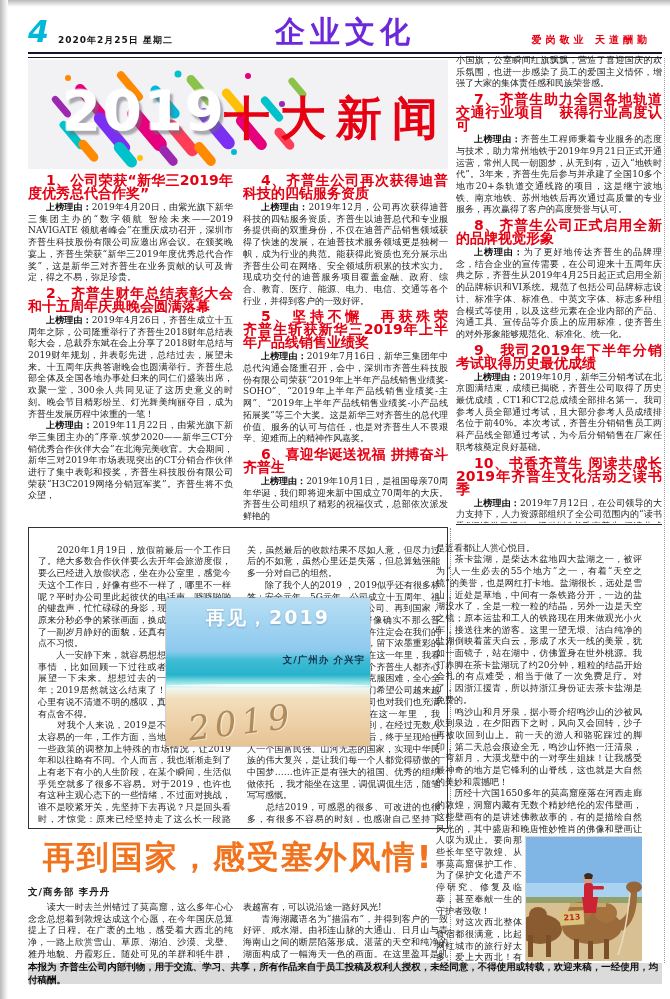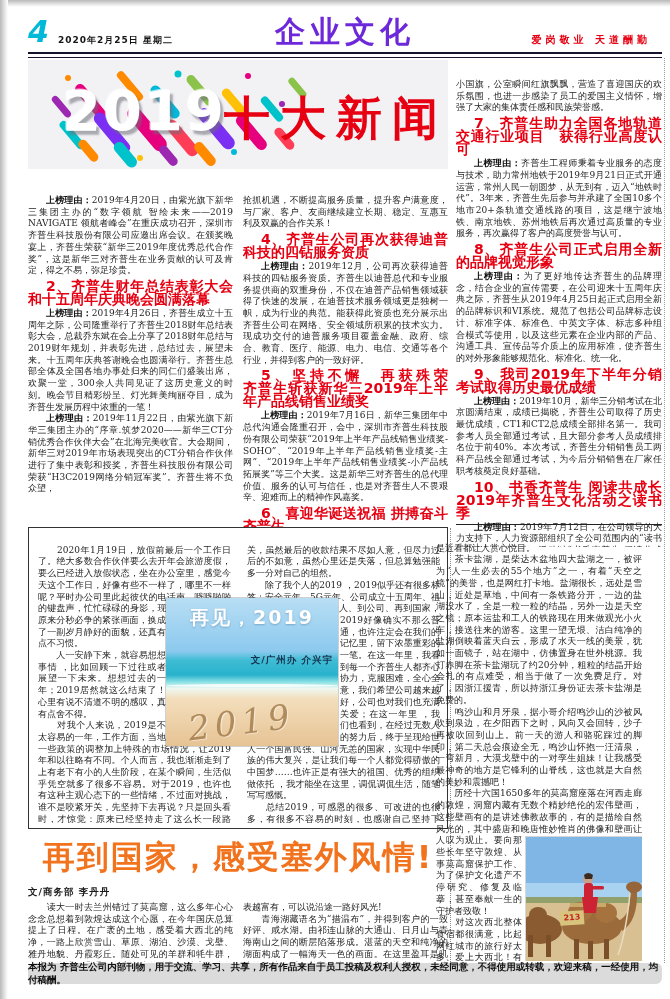--- a/index.html
+++ b/index.html
@@ -22,21 +22,21 @@
 
   
   .banner{position:absolute;left:28px;top:60px;width:420px;height:109px;background:#f2f1f4;overflow:hidden;}
   .banner svg{position:absolute;left:0;top:0;}
   .banner-year{position:absolute;left:34px;top:18px;font:900 56px "DejaVu Sans",sans-serif;color:#fff;
        text-shadow:3px 4px 2px rgba(110,110,120,.55), -1px -1px 0 rgba(255,255,255,.6);letter-spacing:2px;}
   .banner-title{position:absolute;left:196px;top:28px;font:900 46px "DejaVu Sans",sans-serif;color:#e60012;
        letter-spacing:10px;white-space:nowrap;}
 
   
-  .ncol{position:absolute;width:205px;font-size:9px;line-height:11.7px;text-align:justify;overflow:hidden;color:#242424;margin-top:24px;}
+  .ncol{position:absolute;width:205px;font-size:9px;line-height:11.7px;text-align:justify;overflow:hidden;color:#242424;}
   #ncol1{left:28px;top:171px;height:354px;}
   #ncol2{left:243px;top:171px;width:205px;height:354px;}
   #ncol3{left:456px;top:55px;width:206px;height:468px;}
   .art-h{color:#e60012;font-weight:bold;font-family:"DejaVu Sans",sans-serif;font-size:14px;line-height:13px;
        text-indent:18px;margin:3px 0 2px;text-align:justify;}
   .art-b{margin:0;text-indent:18px;white-space:pre-line;}
   .lead{font-weight:bold;color:#0d0d0d;}
   .cont{margin:0;white-space:pre-line;}
 
   
@@ -47,21 +47,21 @@
   
   .essay-box{position:absolute;left:28px;top:527px;width:420px;height:302px;border:1px solid #333;
        box-sizing:border-box;background:#fff;}
   .essay-col{position:absolute;top:5px;bottom:5px;width:193px;overflow:hidden;
        font-size:9px;line-height:11.7px;text-align:justify;white-space:pre-line;color:#242424;}
   #ecol1{left:9px;} #ecol2{left:218px;}
   .flow{margin:0;white-space:pre-line;}
   .spacer-r{float:right;width:62px;height:128px;margin-left:3px;}
   .spacer-l{float:left;width:90px;height:128px;margin-right:3px;}
 
-  .beach{position:absolute;left:137px;top:70px;width:172px;height:148px;overflow:hidden;
+  .beach{position:absolute;left:137px;top:70px;width:204px;height:148px;overflow:hidden;
        background:linear-gradient(180deg,#b8def4 0%,#8cc9ee 36%,#3fbcd4 42%,#28b2cc 52%,#8fe3e6 57%,
                   #eef8f2 61%,#f3debc 68%,#e6c394 100%);
        box-shadow:0 0 0 1px rgba(120,120,120,.35);}
   .beach-title{position:absolute;top:7px;left:0;right:0;text-align:center;color:#fff;
        font:900 19px "DejaVu Sans",sans-serif;letter-spacing:2px;text-shadow:0 1px 2px rgba(40,80,120,.35);}
   .beach-byline{position:absolute;top:56px;right:5px;color:#16324f;font:bold 9.5px "DejaVu Sans",sans-serif;letter-spacing:1px;}
   .sand-text{position:absolute;bottom:4px;left:22px;color:#a67f4e;font:italic 34px "DejaVu Serif",serif;
        transform:rotate(-7deg);letter-spacing:5px;opacity:.85;text-shadow:1px 1px 0 rgba(255,255,255,.6);}
   .foam{position:absolute;left:0;right:0;top:58%;height:3px;background:rgba(255,255,255,.8);border-radius:50%;}
 
@@ -78,21 +78,21 @@
 
   .camel{float:right;width:116px;height:124px;margin:2px 0 2px 4px;position:relative;
        box-shadow:0 0 0 1px rgba(120,120,120,.3);}
   .camel svg{display:block;}
   .camel-tag{position:absolute;left:34px;top:74px;width:24px;height:14px;background:#d9c47e;
        color:#c3261f;font:bold 8px "DejaVu Sans",sans-serif;text-align:center;line-height:14px;
        transform:rotate(-4deg);}
 
   
   .footer{position:absolute;left:28px;right:8px;top:963px;height:21px;background:#dbdbdb;
-       display:flex;align-items:center;justify-content:center;border-radius:6px;}
+       display:flex;align-items:center;justify-content:center;}
   .footer span{font:bold 9.5px "DejaVu Sans",sans-serif;color:#101010;}
 </style>
 </head>
 <body>
 
 <div class="edge-top"></div>
 <div class="edge-left"></div>
 
 <div class="header">
   <span class="page-num">4</span>
@@ -131,28 +131,28 @@
       <circle cx="254" cy="44" r="3" fill="#9c27b0"></circle>
       <circle cx="112" cy="98" r="3" fill="#ffc107"></circle>
       <circle cx="206" cy="92" r="3" fill="#00b8d9"></circle>
     </g>
   </svg>
   <span class="banner-year">2019</span>
   <span class="banner-title">十大新闻</span>
 </div>
 
 <div class="ncol" id="ncol1">
+  <p class="art-h">1、公司荣获“新华三2019年度优秀总代合作奖”</p>
   <p class="art-b"><span class="lead">上榜理由：</span><span>2019年4月20日，由紫光旗下新华三集团主办的“数字领航 智绘未来——2019 NAVIGATE 领航者峰会”在重庆成功召开，深圳市齐普生科技股份有限公司应邀出席会议。在颁奖晚宴上，齐普生荣获“新华三2019年度优秀总代合作奖”，这是新华三对齐普生在业务贡献的认可及肯定，得之不易，弥足珍贵。</span></p>
   <p class="art-h">2、齐普生财年总结表彰大会和十五周年庆典晚会圆满落幕</p>
   <p class="art-b"><span class="lead">上榜理由：</span><span>2019年4月26日，齐普生成立十五周年之际，公司隆重举行了齐普生2018财年总结表彰大会，总裁乔东斌在会上分享了2018财年总结与2019财年规划，并表彰先进，总结过去，展望未来。十五周年庆典答谢晚会也圆满举行。齐普生总部全体及全国各地办事处归来的同仁们盛装出席，欢聚一堂，300余人共同见证了这历史意义的时刻。晚会节目精彩纷呈、灯光舞美绚丽夺目，成为齐普生发展历程中浓重的一笔！</span></p>
   <p class="art-b"><span class="lead">上榜理由：</span><span>2019年11月22日，由紫光旗下新华三集团主办的“序章.筑梦2020——新华三CT分销优秀合作伙伴大会”在北海完美收官。大会期间，新华三对2019年市场表现突出的CT分销合作伙伴进行了集中表彰和授奖，齐普生科技股份有限公司荣获“H3C2019网络分销冠军奖”。齐普生将不负众望，</span></p>
 </div>
 
 <div class="ncol" id="ncol2">
-  <p class="cont">抢抓机遇，不断提高服务质量，提升客户满意度，与厂家、客户、友商继续建立长期、稳定、互惠互利及双赢的合作关系！</p>
   <p class="art-h">4、齐普生公司再次获得迪普科技的四钻服务资质</p>
   <p class="art-b"><span class="lead">上榜理由：</span><span>2019年12月，公司再次获得迪普科技的四钻服务资质。齐普生以迪普总代和专业服务提供商的双重身份，不仅在迪普产品销售领域获得了快速的发展，在迪普技术服务领域更是独树一帜，成为行业的典范。能获得此资质也充分展示出齐普生公司在网络、安全领域所积累的技术实力。现成功交付的迪普服务项目覆盖金融、政府、综合、教育、医疗、能源、电力、电信、交通等各个行业，并得到客户的一致好评。</span></p>
   <p class="art-h">5、坚持不懈　再获殊荣　　齐普生斩获新华三2019年上半年产品线销售业绩奖</p>
   <p class="art-b"><span class="lead">上榜理由：</span><span>2019年7月16日，新华三集团年中总代沟通会隆重召开，会中，深圳市齐普生科技股份有限公司荣获“2019年上半年产品线销售业绩奖-SOHO”、“2019年上半年产品线销售业绩奖-主网”、“2019年上半年产品线销售业绩奖-小产品线拓展奖”等三个大奖。这是新华三对齐普生的总代理价值、服务的认可与信任，也是对齐普生人不畏艰辛、迎难而上的精神作风嘉奖。</span></p>
   <p class="art-h">6、喜迎华诞送祝福 拼搏奋斗齐普生</p>
   <p class="art-b"><span class="lead">上榜理由：</span><span>2019年10月1日，是祖国母亲70周年华诞，我们即将迎来新中国成立70周年的大庆。齐普生公司组织了精彩的祝福仪式，总部依次派发鲜艳的</span></p>
 </div>
 
 <div class="ncol" id="ncol3">
   <p class="cont">小国旗，公室瞬间红旗飘飘，营造了喜迎国庆的欢乐氛围，也进一步感染了员工的爱国主义情怀，增强了大家的集体责任感和民族荣誉感。</p>

